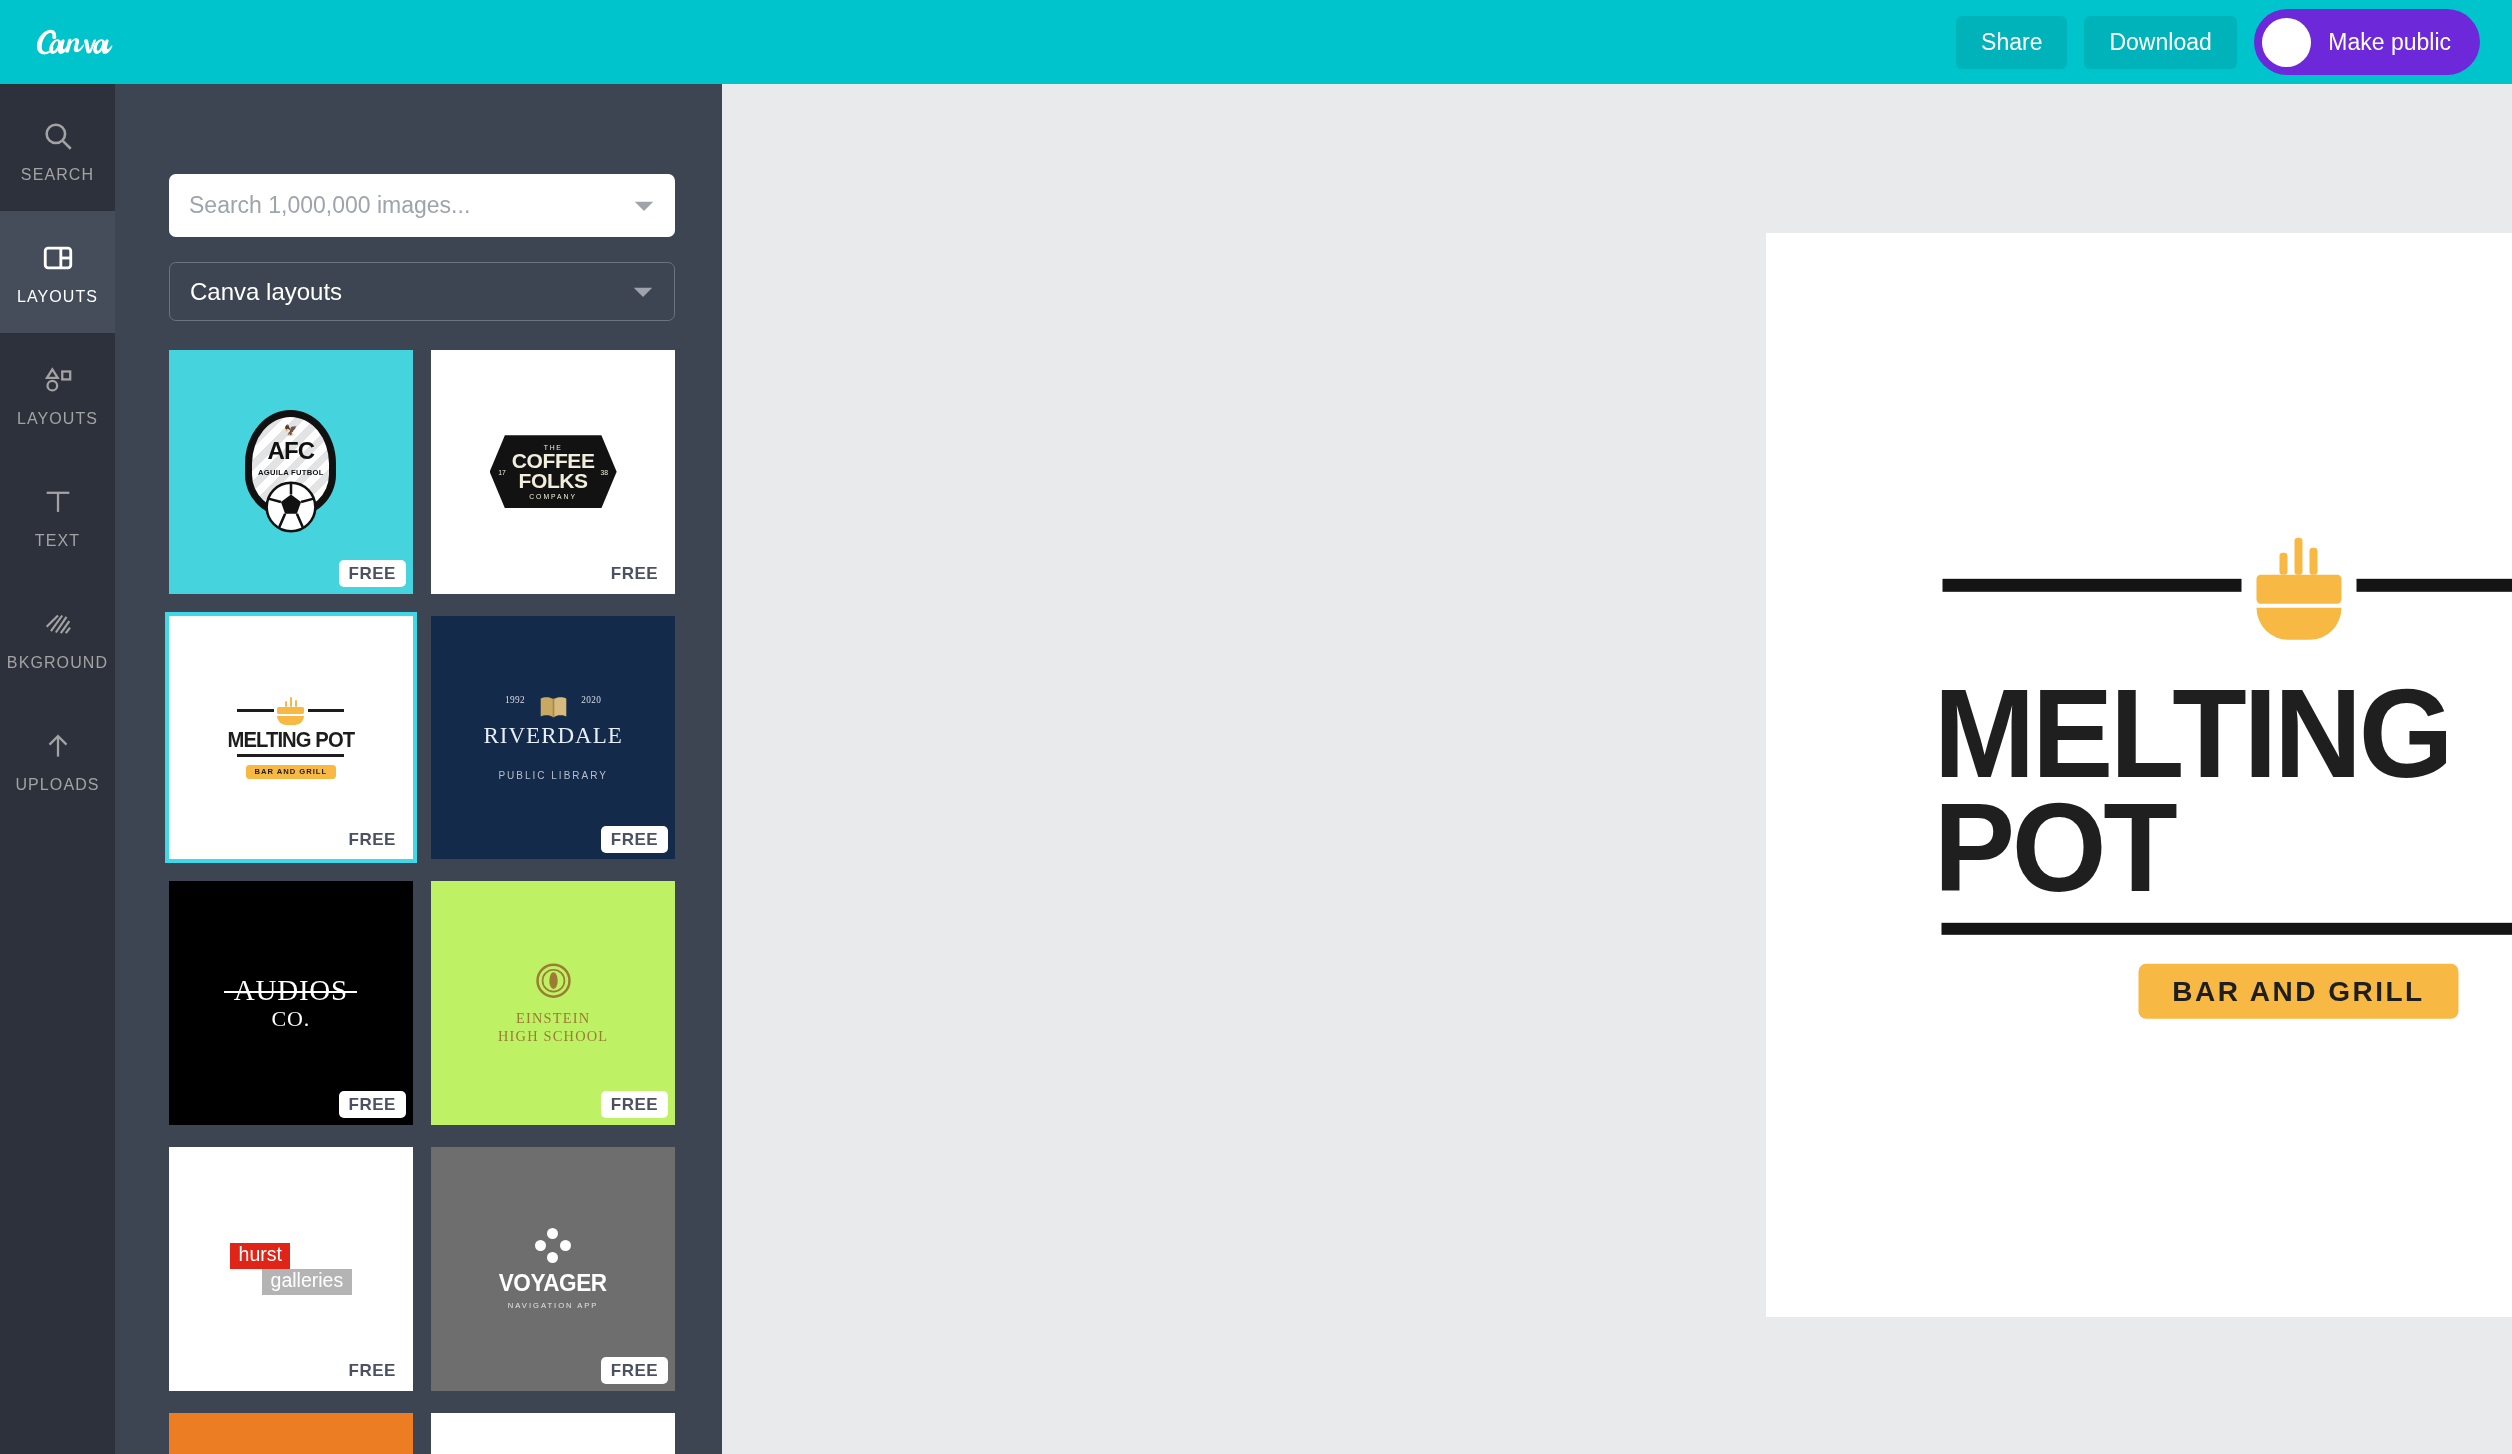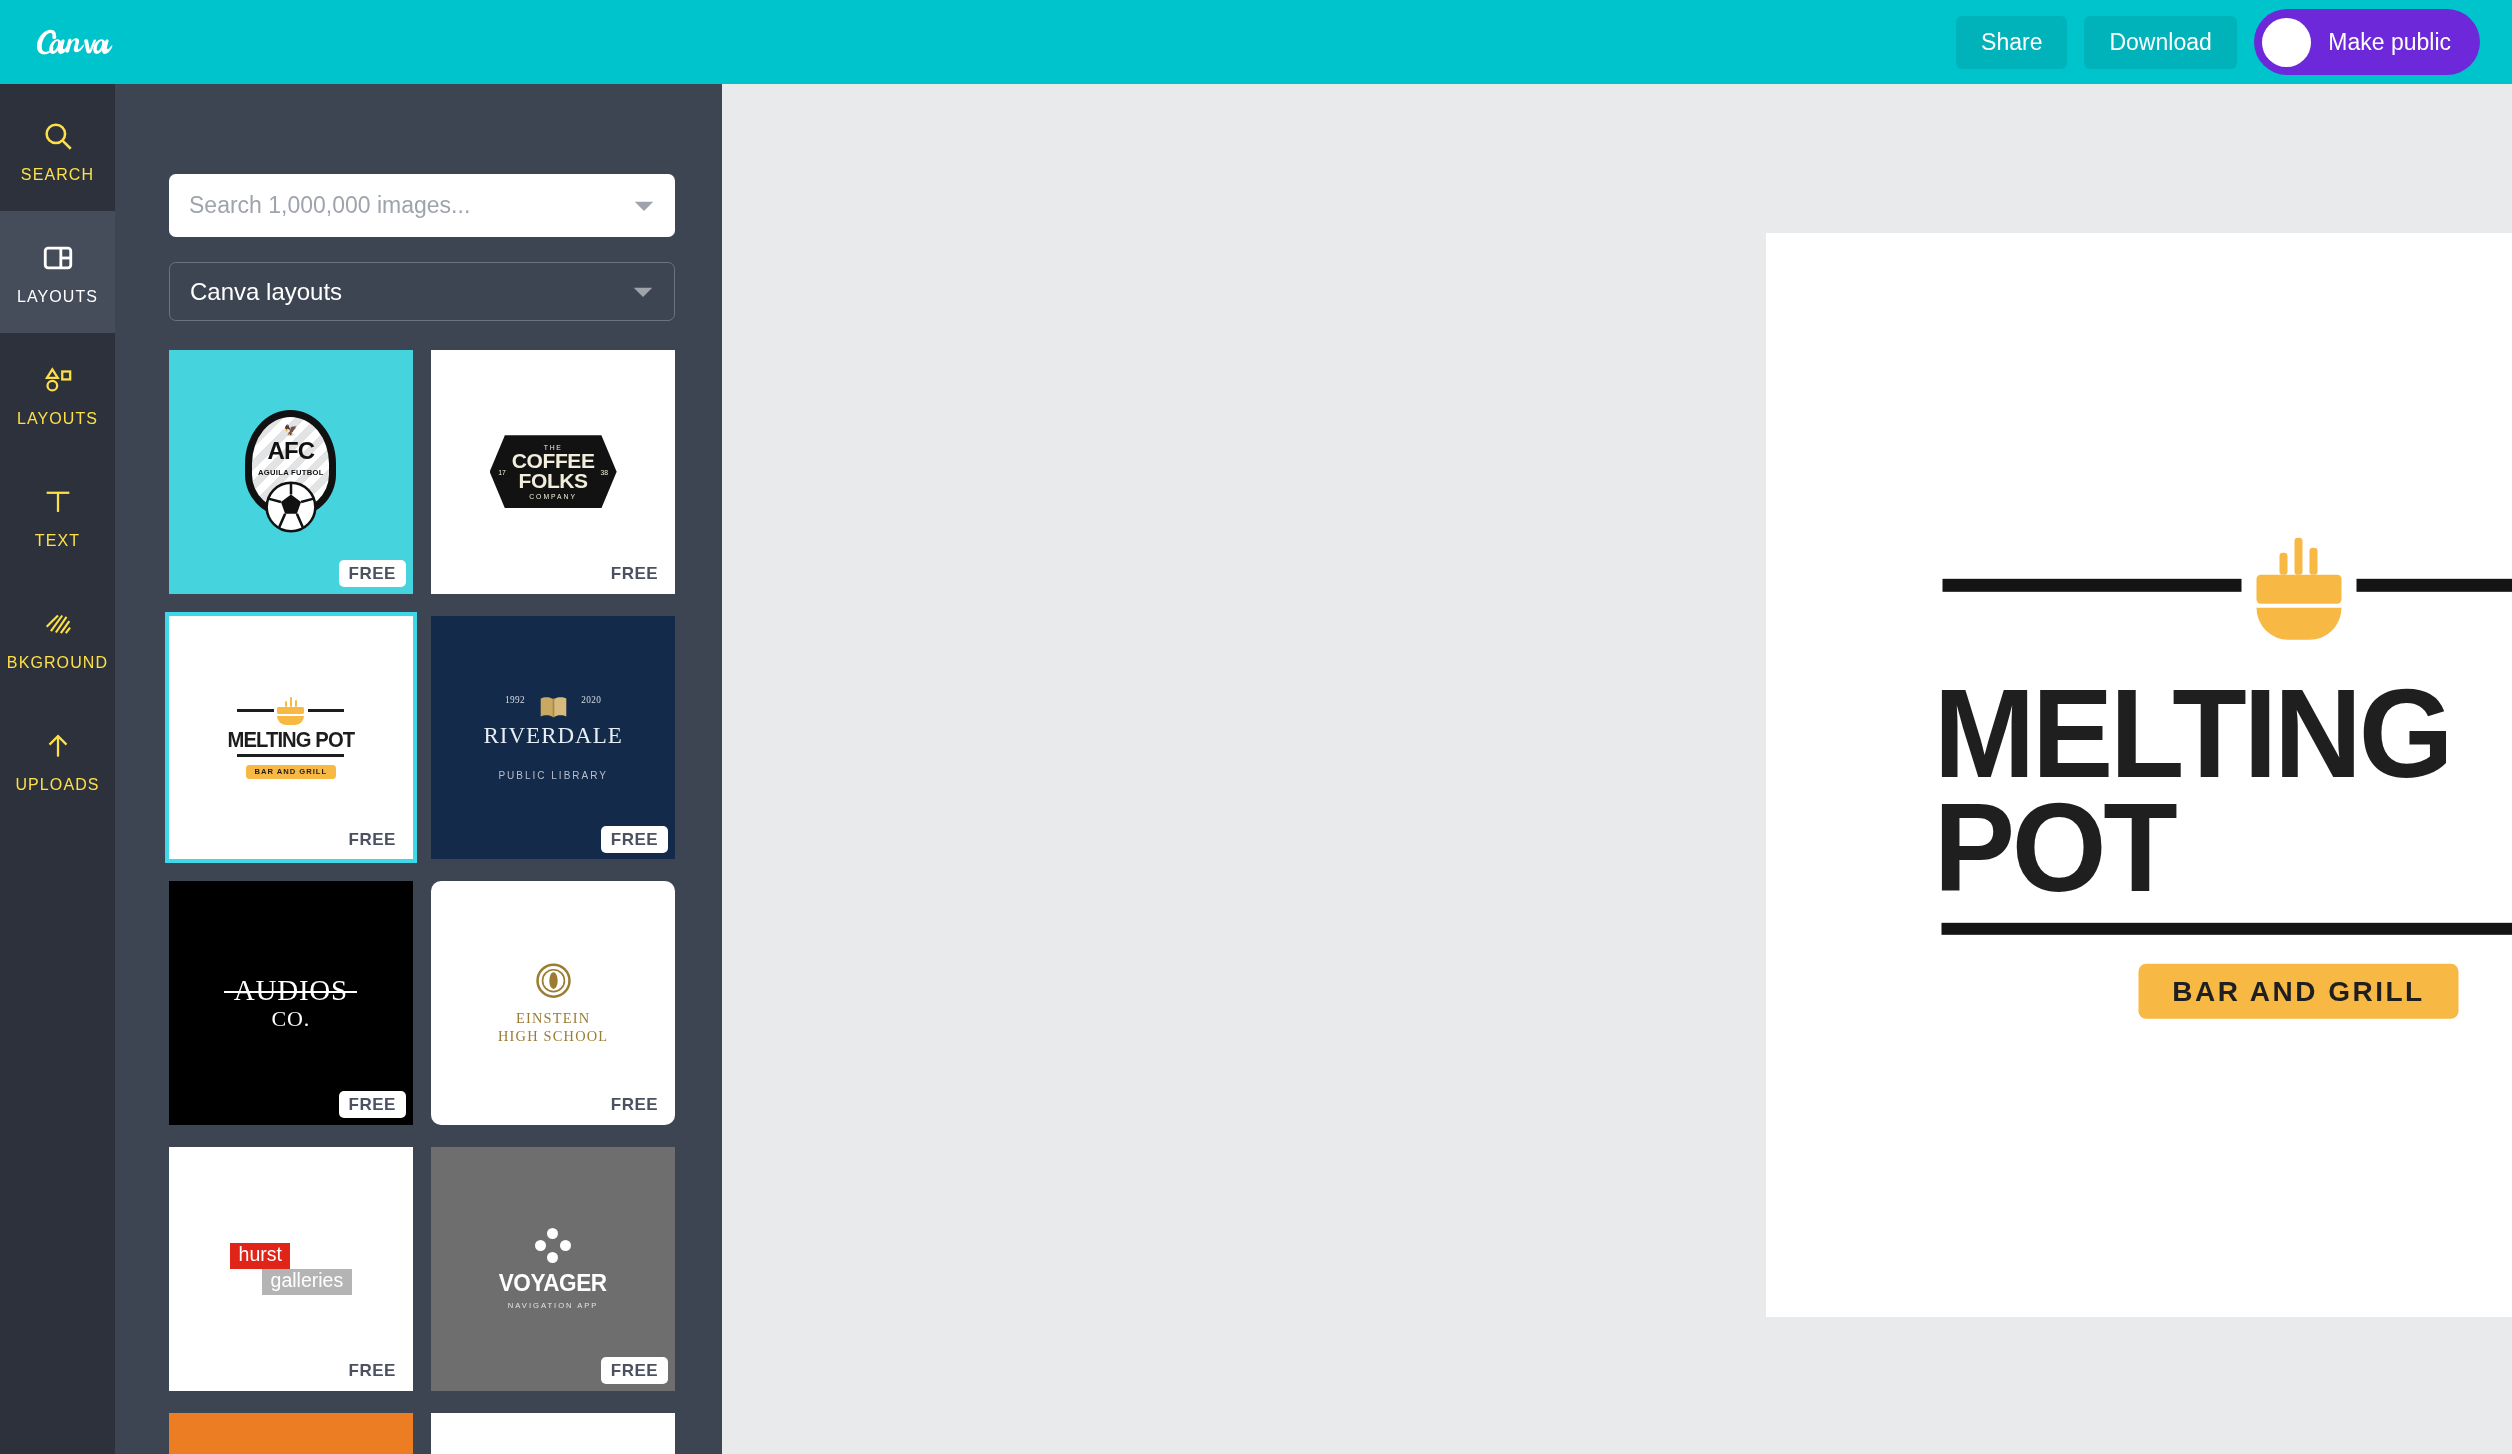--- a/index.html
+++ b/index.html
@@ -46,21 +46,21 @@
   .body { flex: 1 1 auto; display: flex; min-height: 0; position: relative; }
 
   
   .rail {
     width: 115px; flex: 0 0 115px; background: #2C313C;
     display: flex; flex-direction: column; padding-top: 5px;
   }
   .rail-item {
     height: 122px; display: flex; flex-direction: column;
     align-items: center; justify-content: center; gap: 12px;
-    cursor: pointer; color: #fde047; position: relative;
+    cursor: pointer; color: #a3a3a3; position: relative;
   }
   .rail-item.active { background: #454C5A; color: #ffffff; }
   .rail-item .rail-icon { height: 37px; display: flex; align-items: center; justify-content: center; }
   .rail-item .rail-icon svg { display: block; }
   .rail-label { font-size: 16px; letter-spacing: 1.1px; line-height: 1; }
 
   
   .panel {
     width: 607px; flex: 0 0 607px; background: #3E4552;
     padding: 46px 0 0 0; overflow: hidden; position: relative;
@@ -154,21 +154,21 @@
   .rv-sub { font-family: Liberation Sans, sans-serif; font-size: 10px; letter-spacing: 2px; color: #B9BFCB; margin-top: 23px; }
 
   
   .t-audios { background: #000; }
   .au-wrap { display: flex; flex-direction: column; align-items: center; color: #fff; }
   .au-main { font-family: "Liberation Serif", serif; font-size: 29px; letter-spacing: 0.8px; position: relative; line-height: 1; }
   .au-main::after { content: ""; position: absolute; left: -9.3px; right: -9.3px; top: 52%; height: 1.7px; background: #fff; }
   .au-sub { font-family: "Liberation Serif", serif; font-size: 22px; letter-spacing: 0.8px; margin-top: 3.4px; line-height: 1; }
 
   
-  .t-einstein { background: #ffffff; border-radius: 10px; }
+  .t-einstein { background: #bef264; }
   .ein-wrap { display: flex; flex-direction: column; align-items: center; color: #9A7C33; }
   .ein-seal { width: 37px; height: 39px; }
   .ein-l1 { font-family: "Liberation Serif", serif; font-size: 14.4px; letter-spacing: 1.2px; margin-top: 8.5px; line-height: 1.25; }
   .ein-l2 { font-family: "Liberation Serif", serif; font-size: 14.4px; letter-spacing: 1.2px; line-height: 1.25; }
 
   
   .hg-wrap { display: flex; flex-direction: column; align-items: flex-start; }
   .hg-red { background: #E02418; color: #fff; font-size: 19.5px; padding: 2.5px 8.5px 4.2px; line-height: 1; }
   .hg-gray { background: #B4B4B4; color: #fff; font-size: 19.5px; padding: 2.5px 8.5px 4.2px; line-height: 1; margin-left: 32px; }
 

